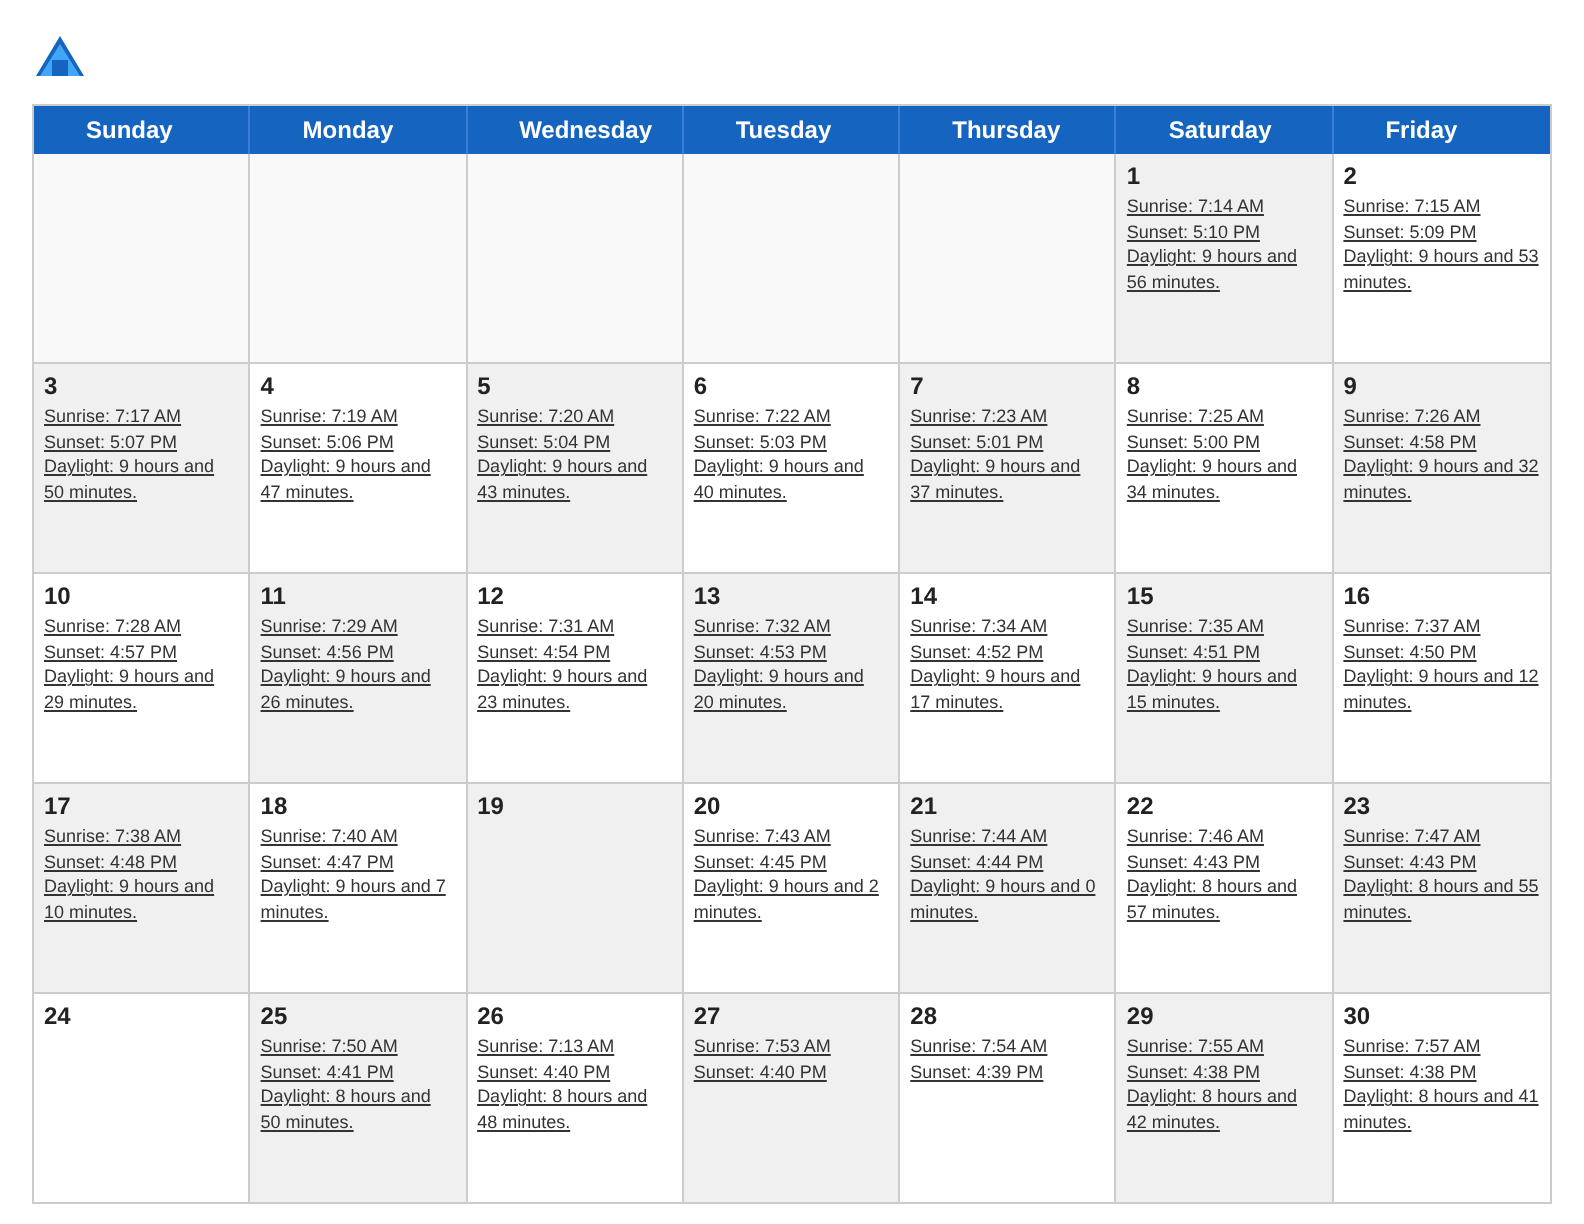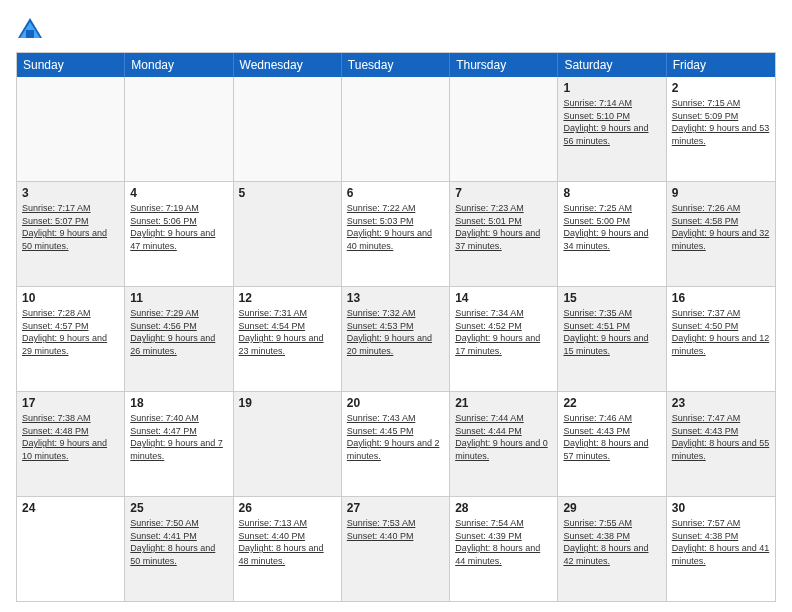--- a/index.html
+++ b/index.html
@@ -63,24 +63,25 @@
       border: 1px solid #ccc;
     }
     .cal-header-row {
       display: grid;
       grid-template-columns: repeat(7, 1fr);
       background: #1565c0;
     }
     .cal-header-cell {
       color: #fff;
       font-size: 12px;
-      font-weight: normal;
+      font-weight: bold;
       padding: 5px 6px;
       text-align: left;
       border-right: 1px solid #3a7fd5;
+      margin-left: 20px;
     }
     .cal-header-cell:last-child { border-right: none; }
     .cal-body {
       display: flex;
       flex-direction: column;
       flex: 1;
     }
     .cal-row {
       display: grid;
       grid-template-columns: repeat(7, 1fr);
@@ -180,20 +181,25 @@
           <div class="cal-cell">
             <div class="day-num">4</div>
             <div class="cell-info">
               <div>Sunrise: 7:19 AM</div>
               <div>Sunset: 5:06 PM</div>
               <div>Daylight: 9 hours and 47 minutes.</div>
             </div>
           </div>
           <div class="cal-cell shaded">
             <div class="day-num">5</div>
+            <div class="cell-info">
+              <div>Sunrise: 7:20 AM</div>
+              <div>Sunset: 5:04 PM</div>
+              <div>Daylight: 9 hours and 43 minutes.</div>
+            </div>
           </div>
           <div class="cal-cell">
             <div class="day-num">6</div>
             <div class="cell-info">
               <div>Sunrise: 7:22 AM</div>
               <div>Sunset: 5:03 PM</div>
               <div>Daylight: 9 hours and 40 minutes.</div>
             </div>
           </div>
           <div class="cal-cell shaded">
@@ -357,21 +363,20 @@
             <div class="cell-info">
               <div>Sunrise: 7:53 AM</div>
               <div>Sunset: 4:40 PM</div>
             </div>
           </div>
           <div class="cal-cell">
             <div class="day-num">28</div>
             <div class="cell-info">
               <div>Sunrise: 7:54 AM</div>
               <div>Sunset: 4:39 PM</div>
-              <div>Daylight: 8 hours and 44 minutes.</div>
             </div>
           </div>
           <div class="cal-cell shaded">
             <div class="day-num">29</div>
             <div class="cell-info">
               <div>Sunrise: 7:55 AM</div>
               <div>Sunset: 4:38 PM</div>
               <div>Daylight: 8 hours and 42 minutes.</div>
             </div>
           </div>

